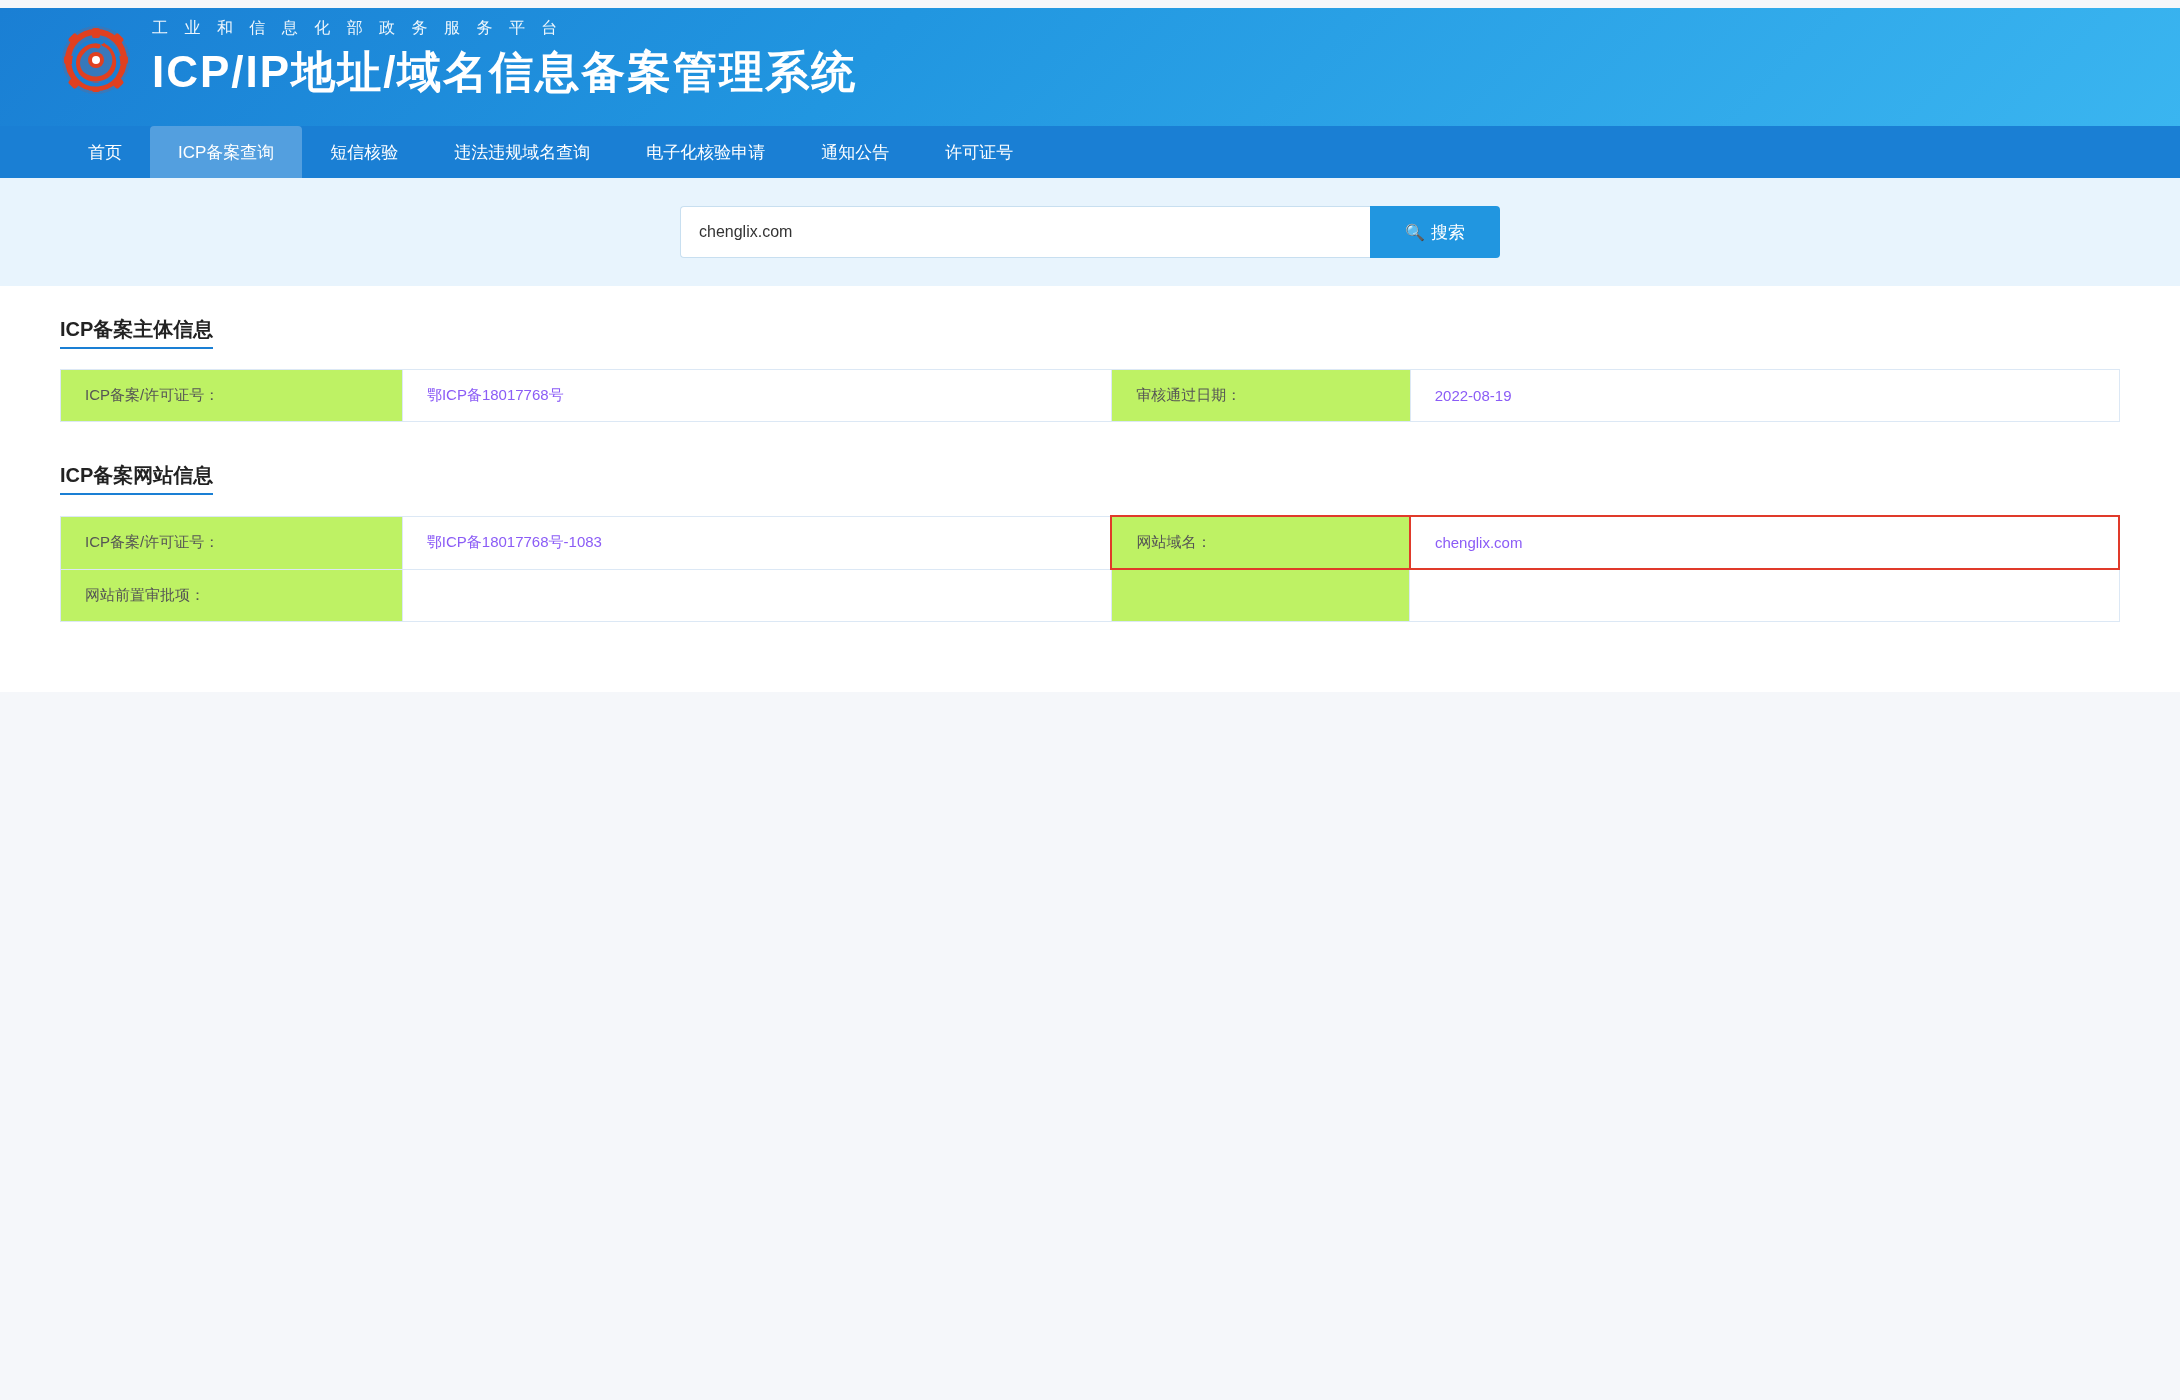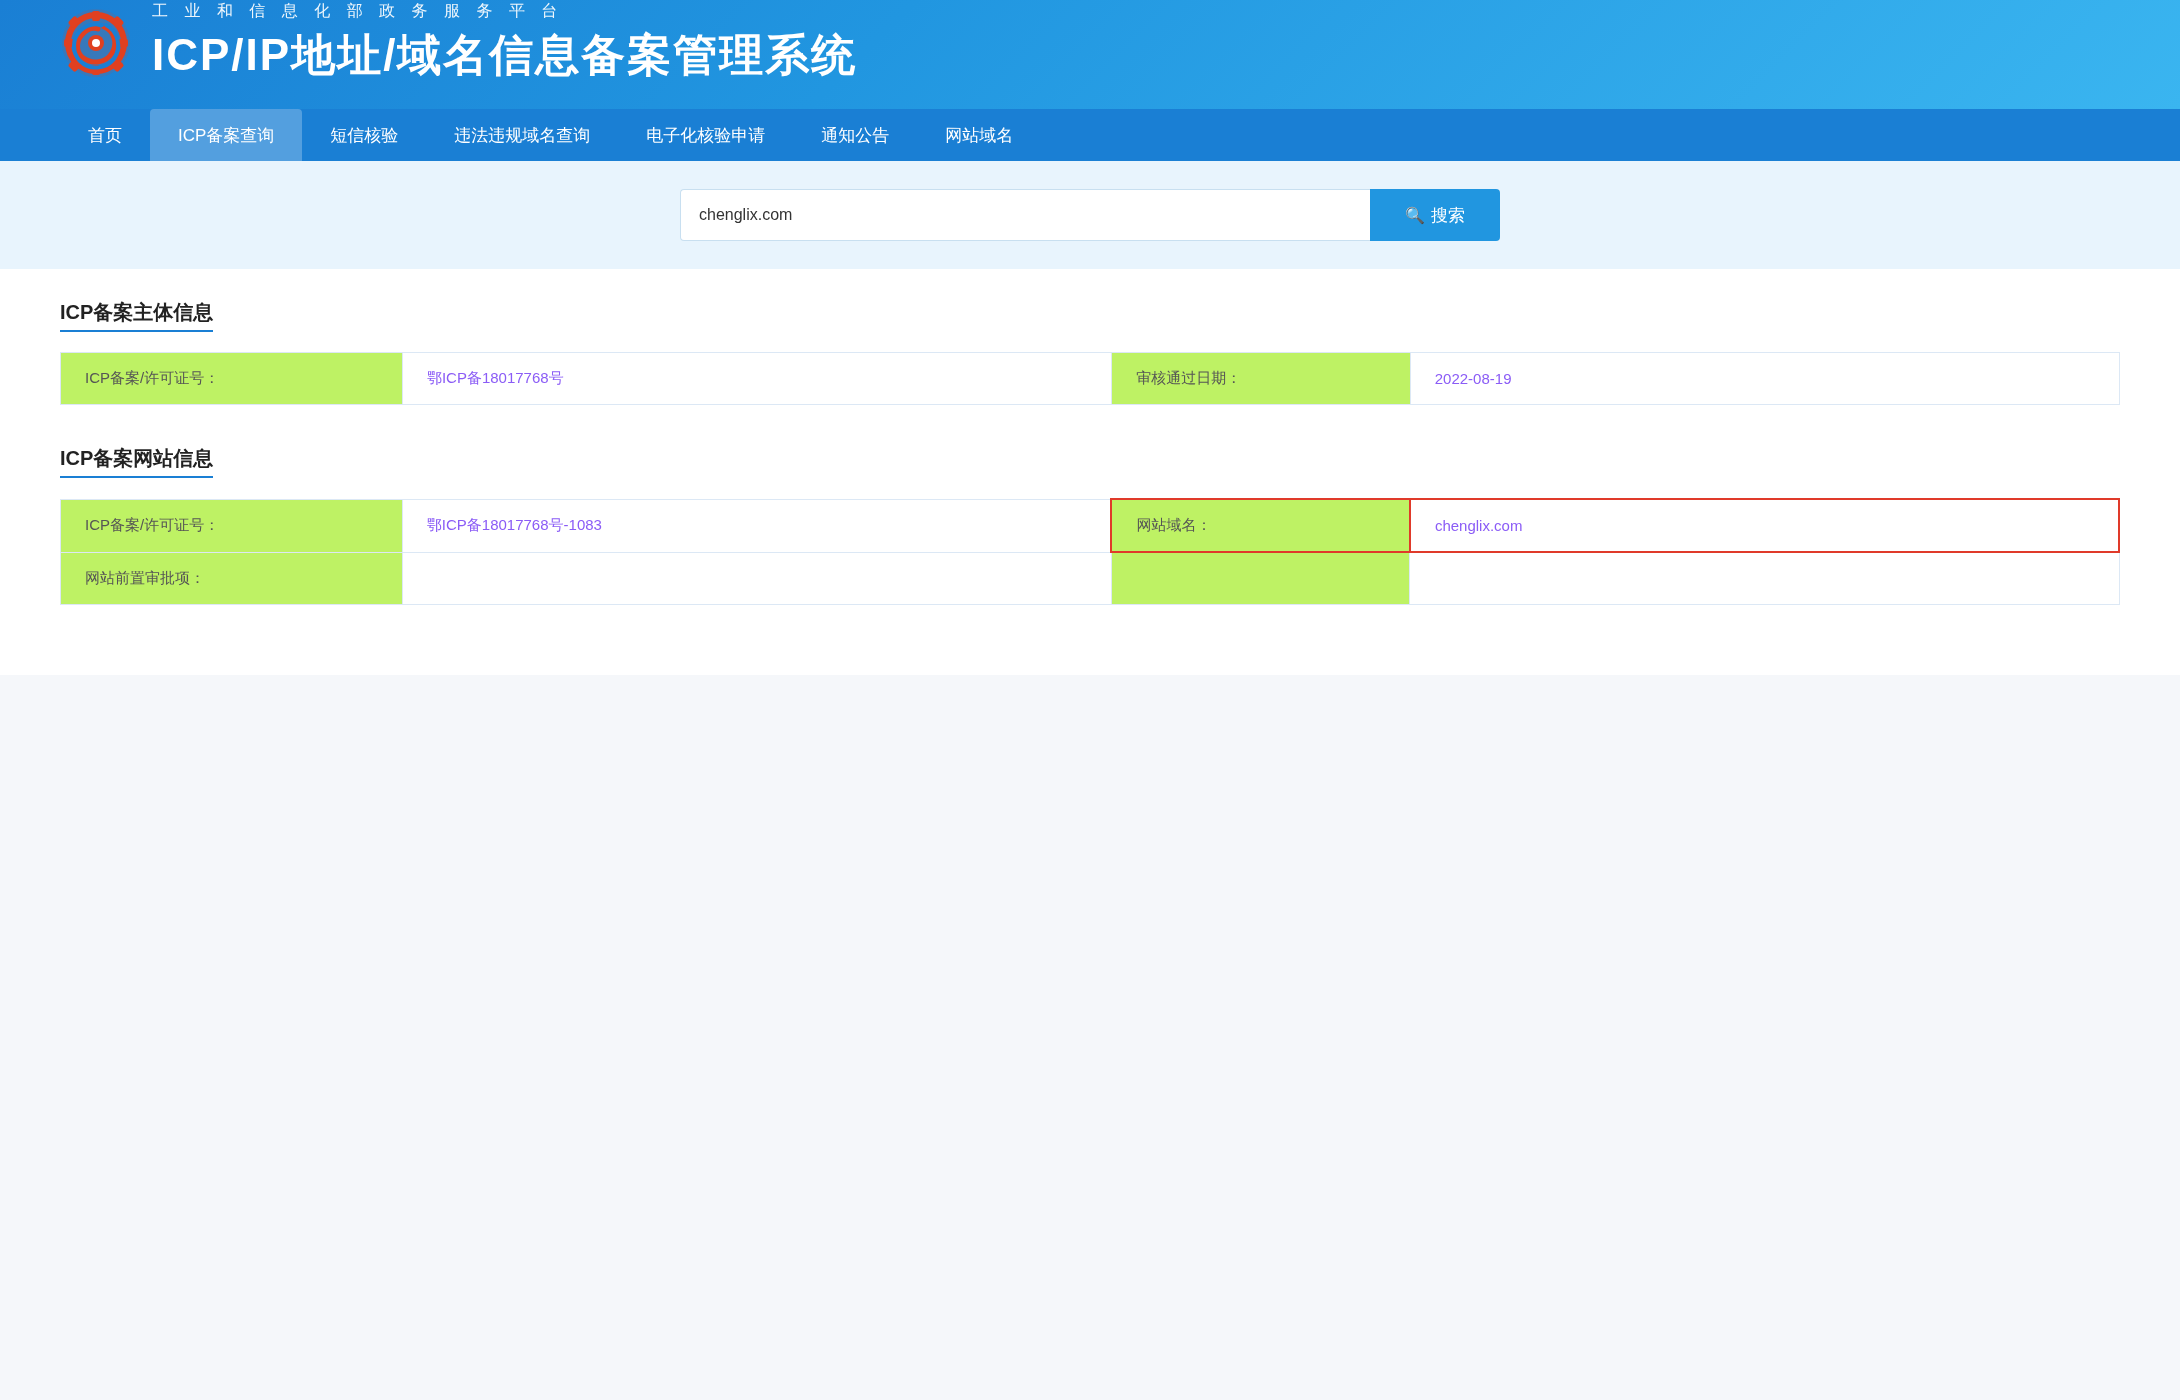--- a/index.html
+++ b/index.html
@@ -1,22 +1,23 @@
 <!DOCTYPE html>
 <html><head>
   <meta charset="utf-8">
   <style>
     * { box-sizing: border-box; margin: 0; padding: 0; }
     body { font-family: "Microsoft YaHei", "PingFang SC", sans-serif; background: #f5f7fa; min-width: 1090px; }
 
     
     .header {
       background: linear-gradient(135deg, #1a7fd4 0%, #2196e0 40%, #3ab5f0 100%);
-      padding: 1px 60px 24px 60px;
-      color: white;
+      padding: 10px 60px 24px 60px;
+      color: white;
+      margin-top: 8px;
     }
     .header-top {
       display: flex;
       align-items: center;
       gap: 20px;
     }
     .logo-icon {
       width: 72px;
       height: 72px;
       flex-shrink: 0;
@@ -180,21 +181,21 @@
   </div>
 </div>
 
 <nav class="nav">
   <div class="nav-item">首页</div>
   <div class="nav-item active">ICP备案查询</div>
   <div class="nav-item">短信核验</div>
   <div class="nav-item">违法违规域名查询</div>
   <div class="nav-item">电子化核验申请</div>
   <div class="nav-item">通知公告</div>
-  <div class="nav-item">网站域名</div>
+  <div class="nav-item">许可证号</div>
 </nav>
 
 <div class="search-section">
   <div class="search-container">
     <input class="search-input" type="text" value="chenglix.com" style="">
     <button class="search-button">
       <span style="font-size:16px;">🔍</span>
       <span>搜索</span>
     </button>
   </div>

